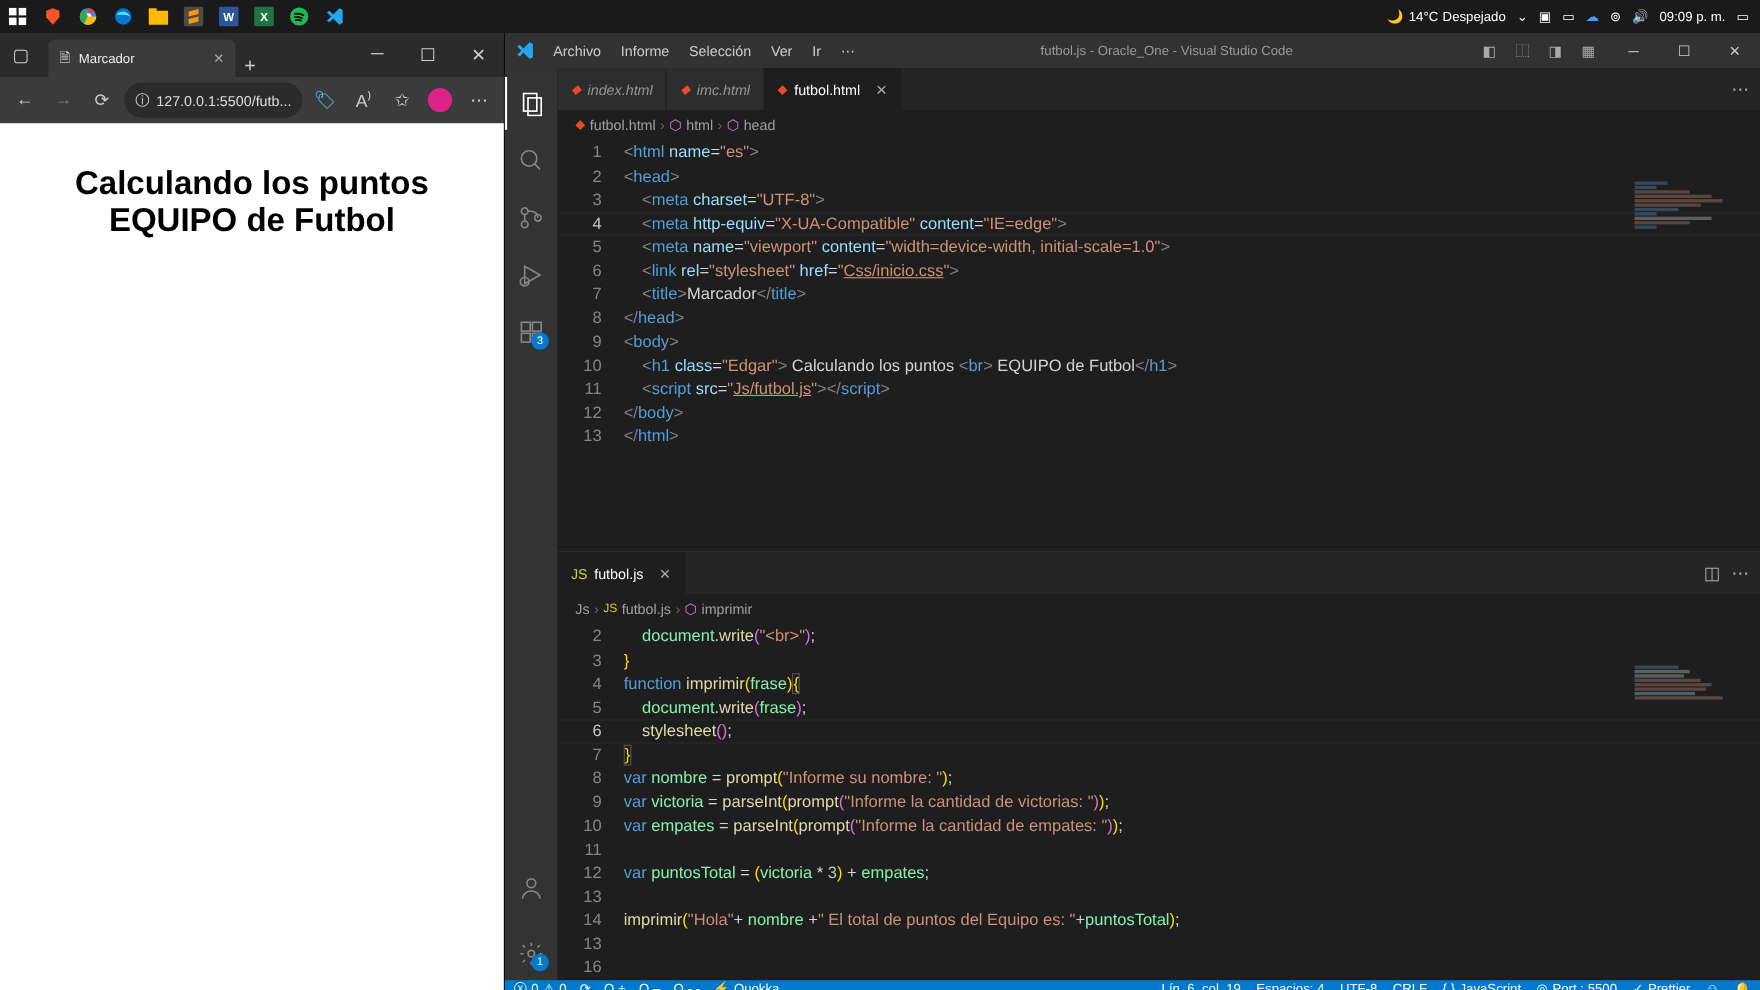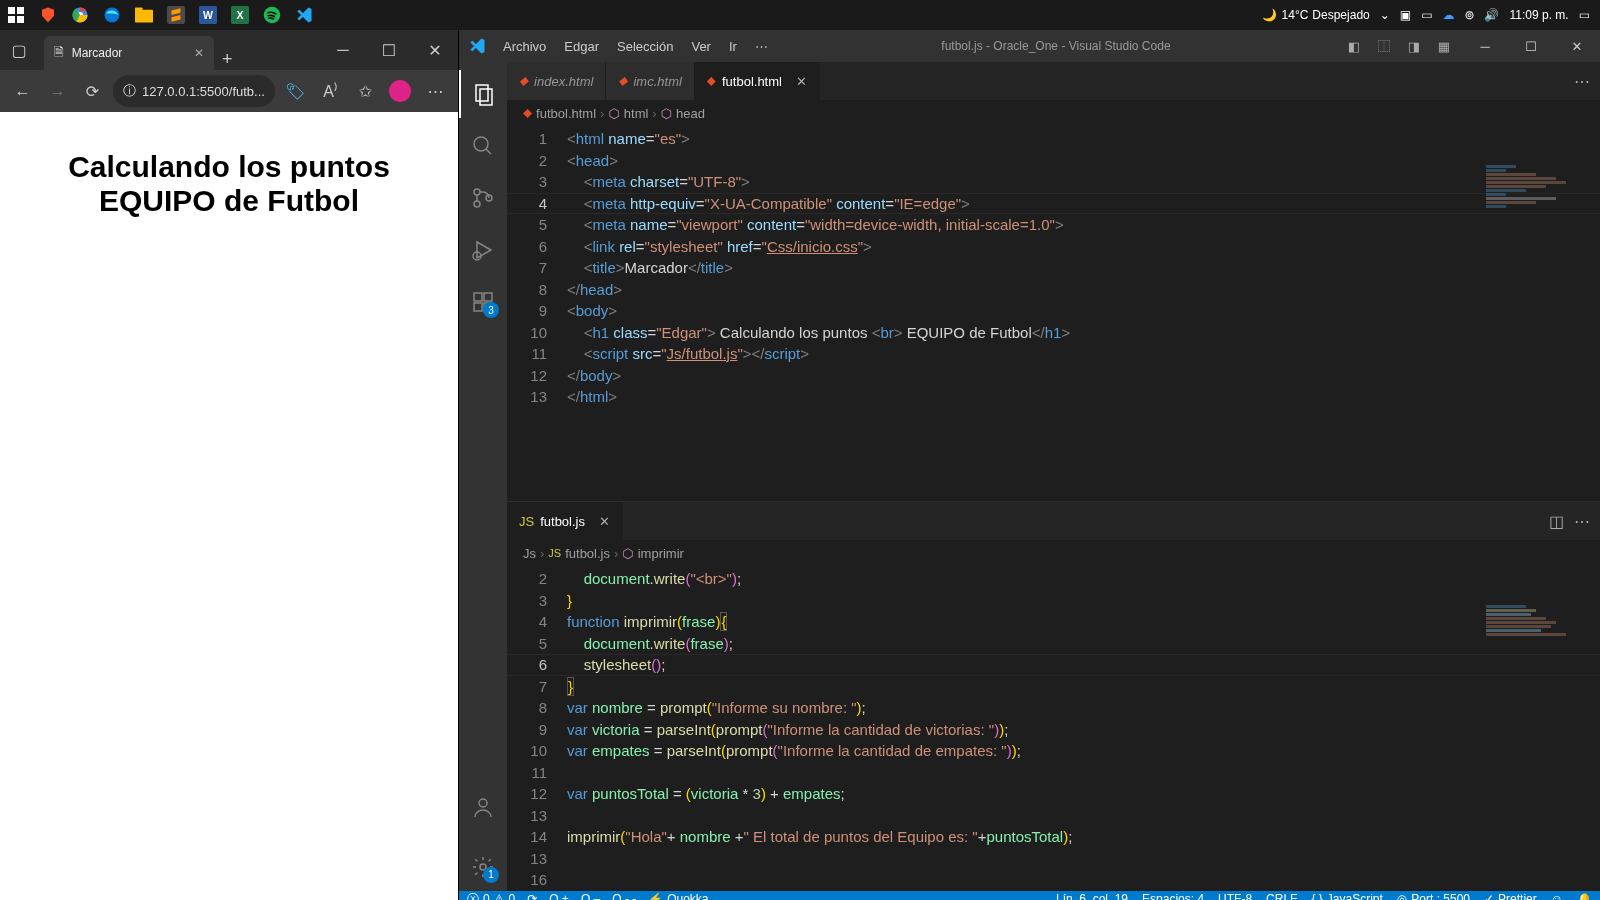--- a/index.html
+++ b/index.html
@@ -172,21 +172,21 @@
       <span>🌙</span>
       <span>14°C</span>
       <span>Despejado</span>
     </div>
     <span>⌄</span>
     <span>▣</span>
     <span>▭</span>
     <span style="color:#3aa0ff">☁</span>
     <span>⊚</span>
     <span>🔊</span>
-    <span>11:09 p. m.</span>
+    <span>09:09 p. m.</span>
     <span>▭</span>
   </div>
 </div>
 
 <div class="main">
 
   <div class="browser">
     <div class="browser-titlebar">
       <div class="browser-profile-btn">▢</div>
       <div class="browser-tab-area">
@@ -229,21 +229,21 @@
 
   <div class="vscode">
     <div class="vscode-titlebar">
       <div class="vscode-logo">
           <svg width="18" height="18" viewBox="0 0 24 24">
             <path fill="#22a7f2" d="M18 2l4 2v16l-4 2-10-10zM3 7l3-2 12 12-3 2zM3 17l3 2 6-6-3-2z"></path>
           </svg>
         </div>
       <div class="vscode-menu">
         <div class="vscode-menu-item">Archivo</div>
-        <div class="vscode-menu-item">Edgar</div>
+        <div class="vscode-menu-item">Informe</div>
         <div class="vscode-menu-item">Selección</div>
         <div class="vscode-menu-item">Ver</div>
         <div class="vscode-menu-item">Ir</div>
         <div class="vscode-menu-item">⋯</div>
       </div>
       <div class="vscode-title">futbol.js - Oracle_One - Visual Studio Code</div>
       <div class="vscode-layout-ctrl">
         <div>◧</div>
         <div>⿰</div>
         <div>◨</div>

